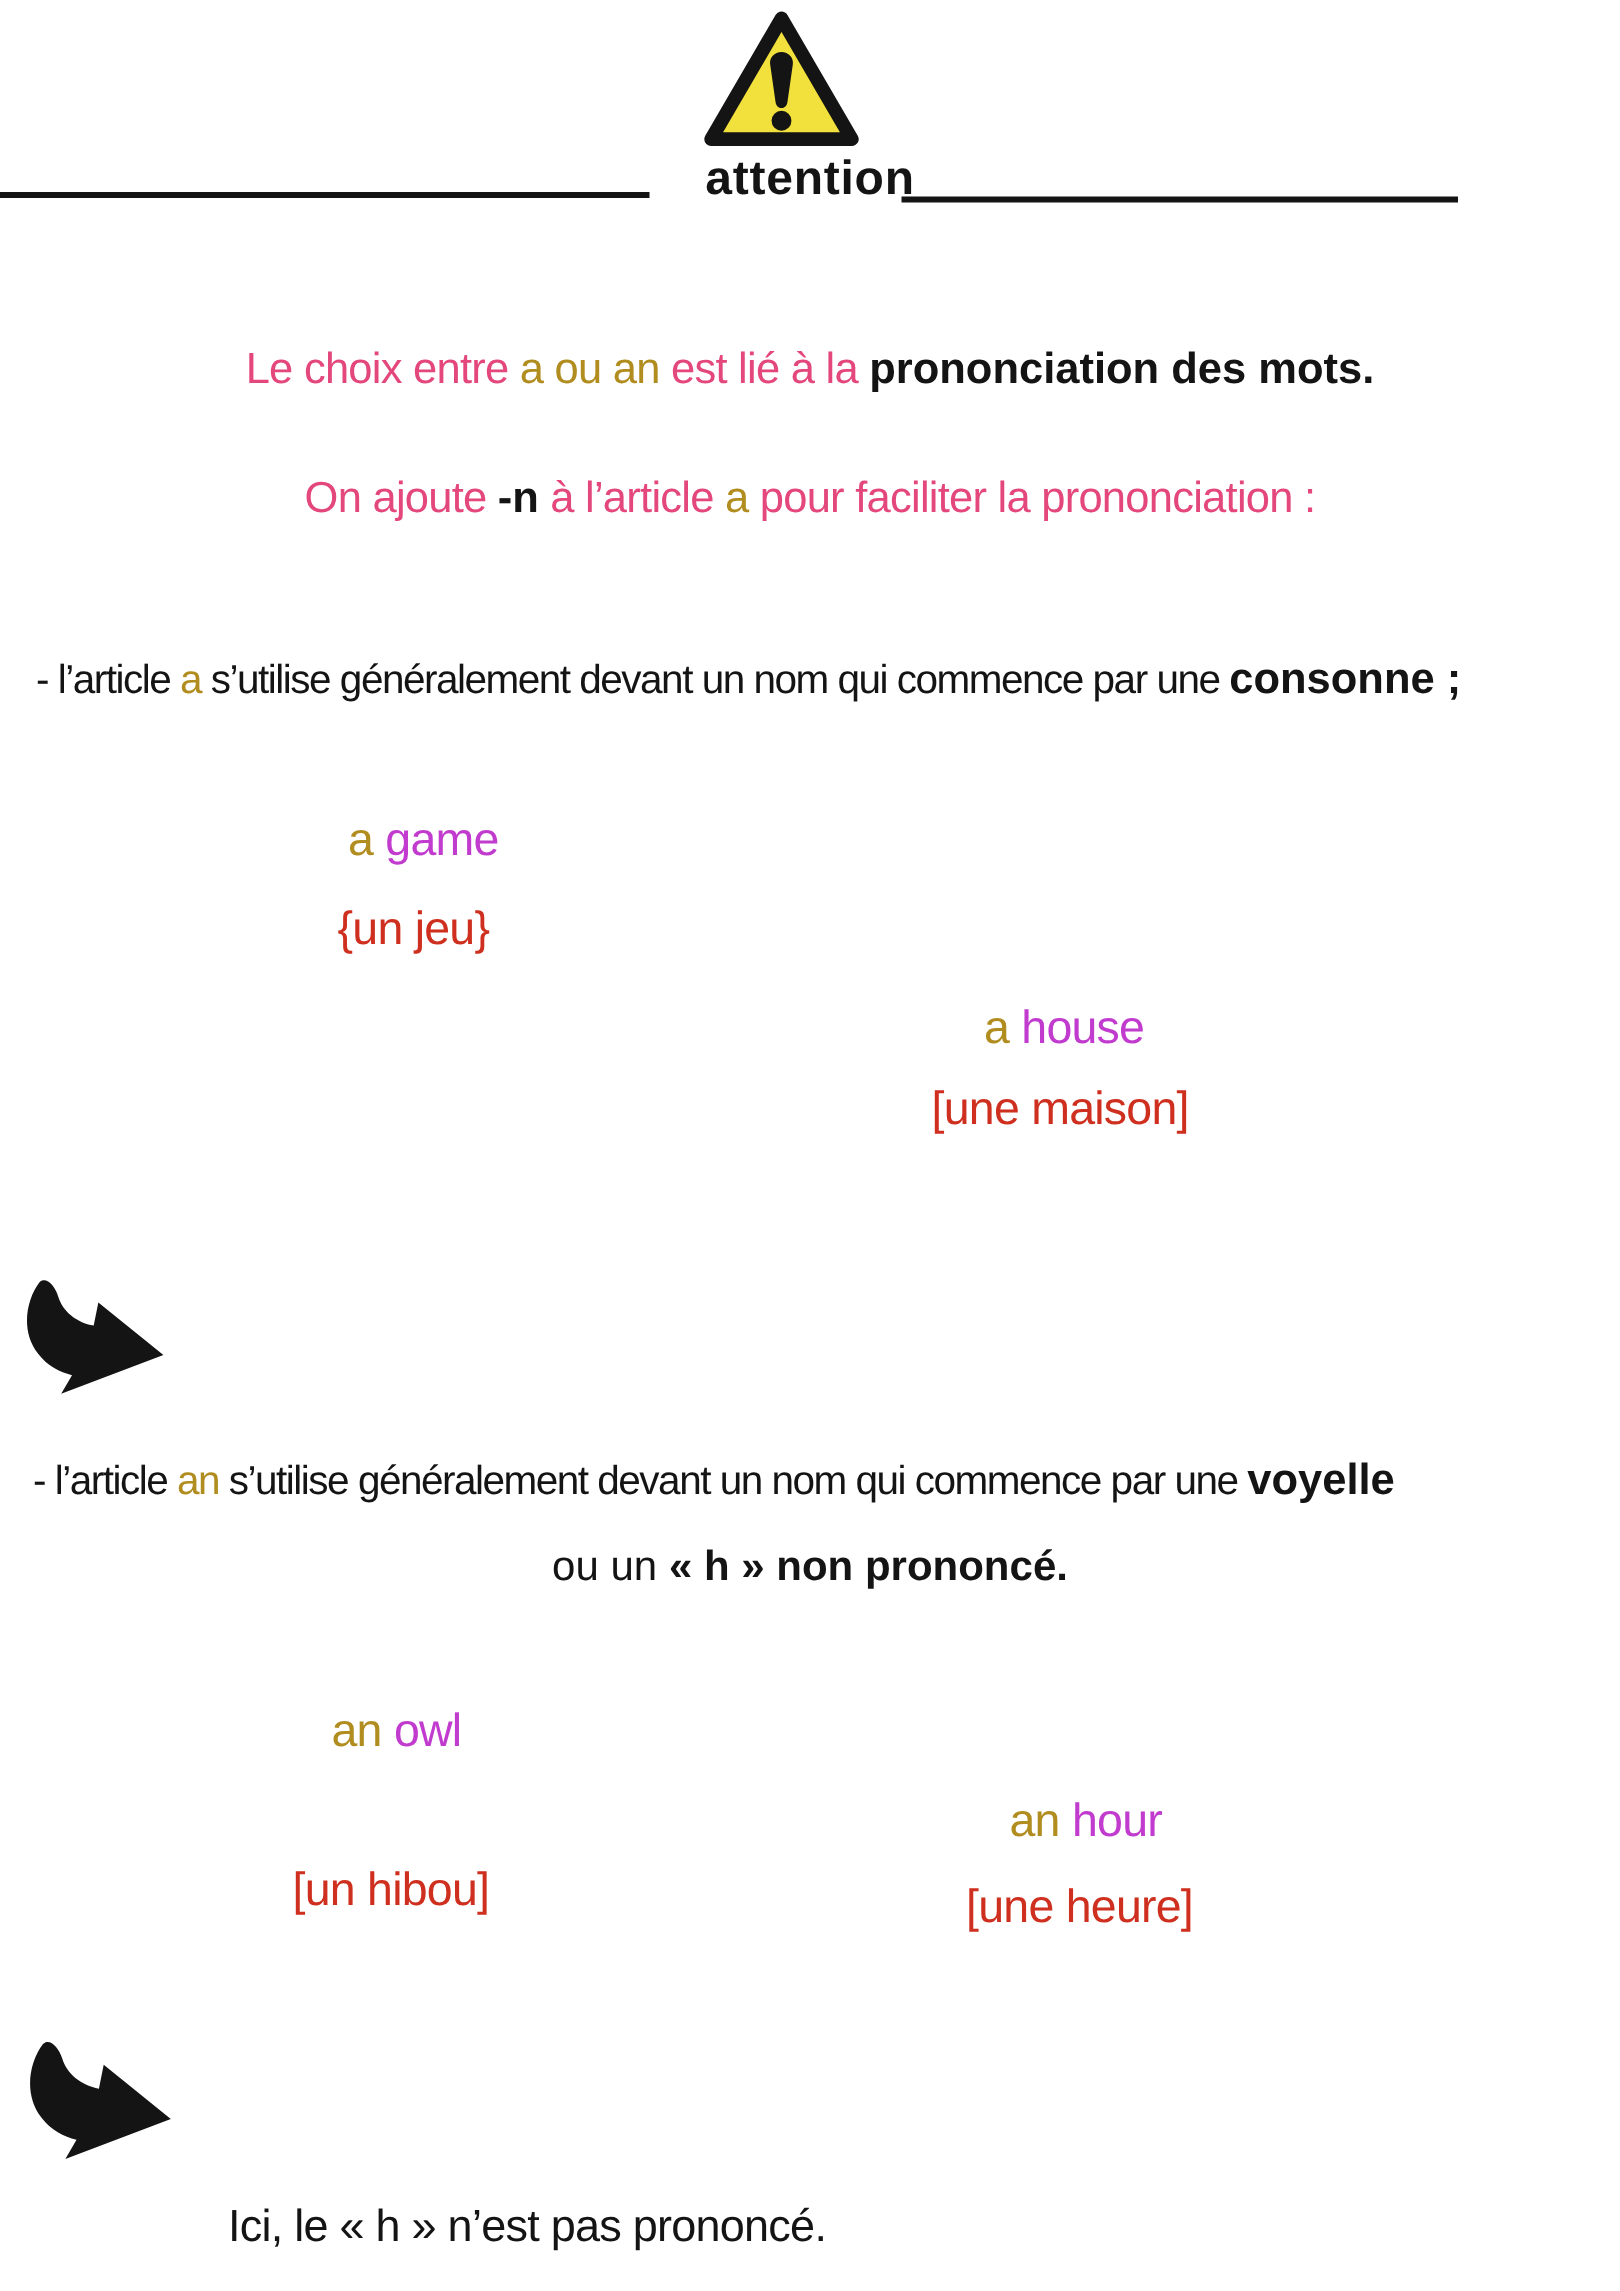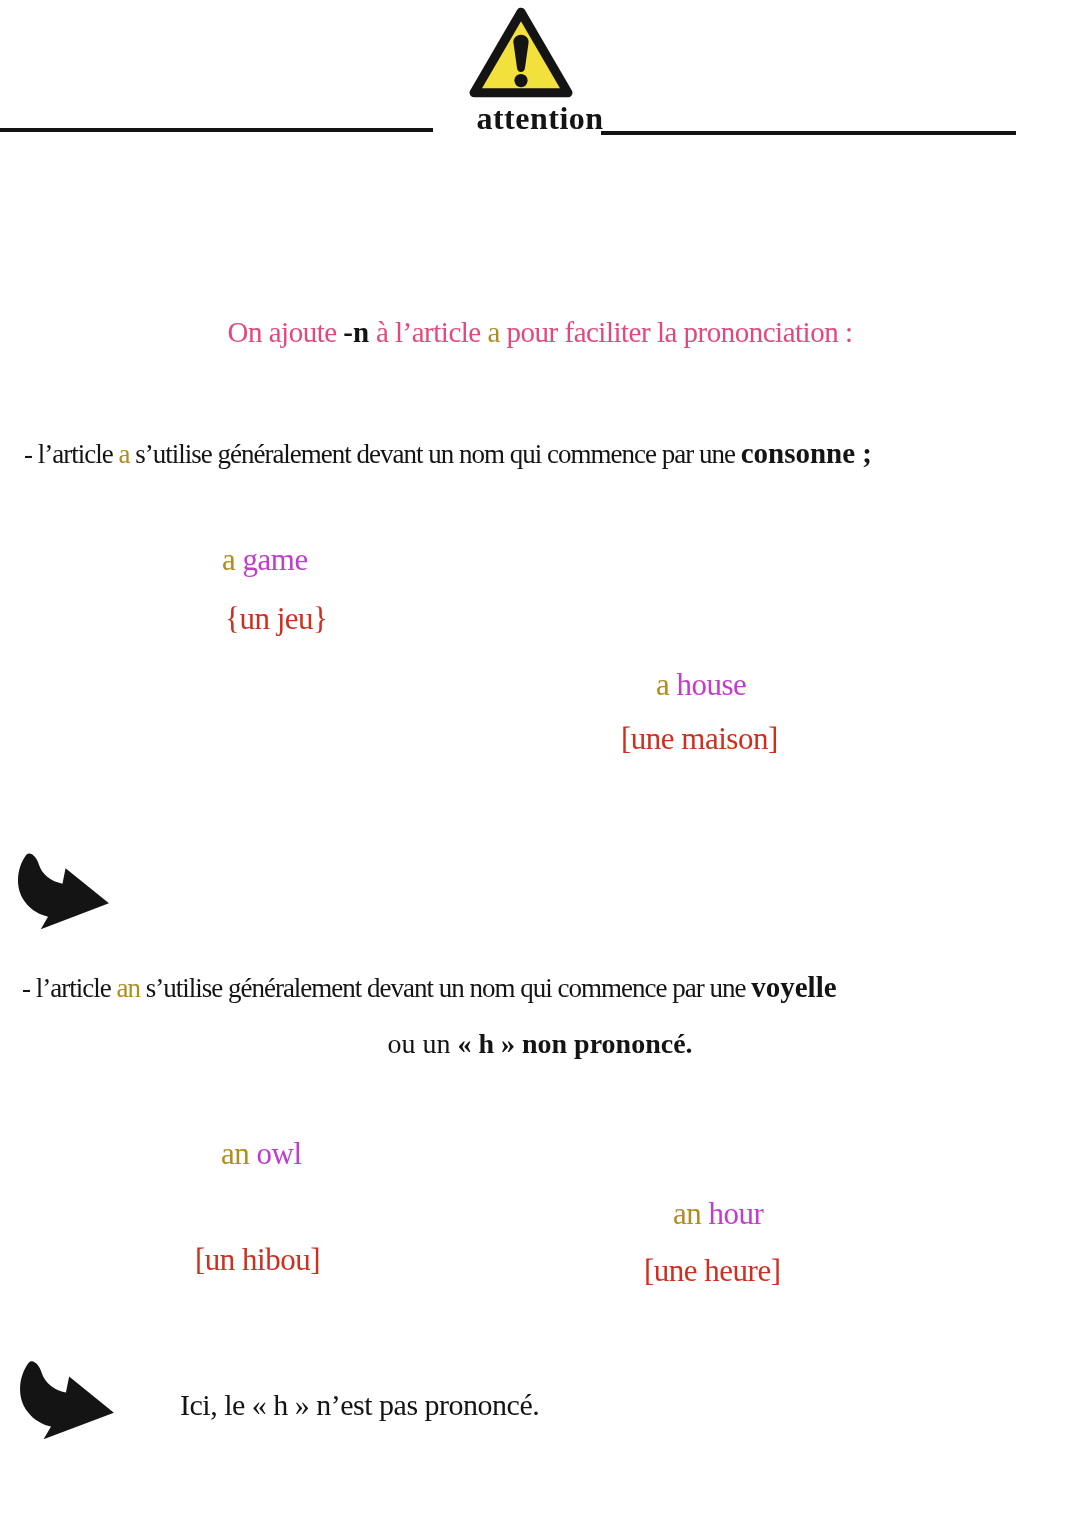--- a/index.html
+++ b/index.html
@@ -1,23 +1,22 @@
 <!DOCTYPE html>
 <html style="--ink: #141414; --pink: #e4477b; --gold: #b08d1e; --magenta: #c13bce; --red: #ce2f1e; --yellow: #f2e13c;"><head>
 <meta charset="utf-8">
 <style>
   html,body { margin:0; padding:0; background:#ffffff; }
   .page {
     position:relative;
     width:972px; height:1527px;
     background:#ffffff;
-    font-family:Liberation Serif, serif;
+    font-family:Liberation Sans, sans-serif;
     color:var(--ink);
     overflow:hidden;
-    padding-left:44px;
   }
   .abs { position:absolute; white-space:nowrap; }
   .center { left:0; width:1080px; text-align:center; }
   .t29 { font-size:29px; letter-spacing:-0.5px; }
   .t31 { font-size:31px; letter-spacing:-0.5px; }
   .rule-line { font-size:27px; letter-spacing:-1px; }
   .pink    { color:var(--pink); }
   .gold    { color:var(--gold); }
   .magenta { color:var(--magenta); }
   .red     { color:var(--red); }
@@ -42,30 +41,33 @@
       <path d="M52,6 L98,85 L6,85 Z" fill="var(--yellow)" stroke="var(--ink)" stroke-width="9" stroke-linejoin="round"></path>
       <path d="M52,28 c4.6,0 8.1,3.7 7.4,8.2 l-3.5,24.5 c-0.3,2.3 -1.9,4 -3.9,4 s-3.6,-1.7 -3.9,-4 l-3.5,-24.5 c-0.7,-4.5 2.8,-8.2 7.4,-8.2 z" fill="var(--ink)"></path>
       <circle cx="52" cy="73" r="6.5" fill="var(--ink)"></circle>
     </svg>
   </div>
 
   <div class="abs center attention-title">attention</div>
   <div class="abs hline" style="left:0; top:128px; width:433px;"></div>
   <div class="abs hline" style="left:601px; top:131px; width:479px;"></div>
 
+  <div class="abs center t29" style="top:230px;">
+    <span class="pink">Le choix entre </span><span class="gold">a ou an</span><span class="pink"> est lié à la </span><span class="ink bold">prononciation des mots.</span>
+  </div>
 
   <div class="abs center t29" style="top:316px;">
     <span class="pink">On ajoute </span><span class="ink bold">-n</span><span class="pink"> à l’article </span><span class="gold">a</span><span class="pink"> pour faciliter la prononciation :</span>
   </div>
 
   <div class="abs rule-line" style="left:24px; top:437px;">
     <span class="ink">- l’article </span><span class="gold">a</span><span class="ink"> s’utilise généralement devant un nom qui commence par une </span><span class="ink bold" style="font-size:29px;">consonne ;</span>
   </div>
 
-  <div class="abs t31" style="left:222px; top:542px;">
+  <div class="abs t31" style="left:232px; top:542px;">
     <span class="gold">a </span><span class="magenta">game</span>
   </div>
   <div class="abs t31 red" style="left:225px; top:601px;">{un jeu}</div>
 
   <div class="abs t31" style="left:656px; top:667px;">
     <span class="gold">a </span><span class="magenta">house</span>
   </div>
   <div class="abs t31 red" style="left:621px; top:721px;">[une maison]</div>
 
   <div class="abs" style="left:16px; top:852px;">
@@ -90,15 +92,15 @@
   <div class="abs t31" style="left:673px; top:1196px;">
     <span class="gold">an </span><span class="magenta">hour</span>
   </div>
   <div class="abs t31 red" style="left:644px; top:1253px;">[une heure]</div>
 
   <div class="abs" style="left:18px; top:1358px;">
     <svg width="98" height="86" viewBox="0 0 92 76">
       <path d="M10,2 C1,14 -2,34 9,48 C15,56 23,60 31,62 L24,74 L90,49 L48,15 L45,30 C34,28 25,21 22,11 C20,4 14,-2 10,2 Z" fill="var(--ink)"></path>
     </svg>
   </div>
-  <div class="abs caption" style="left:152px; top:1388px;margin-left:28px;">Ici, le « h » n’est pas prononcé.</div>
+  <div class="abs caption" style="left:152px; top:1468px;">Ici, le « h » n’est pas prononcé.</div>
 
 </div>
 
 </body></html>

